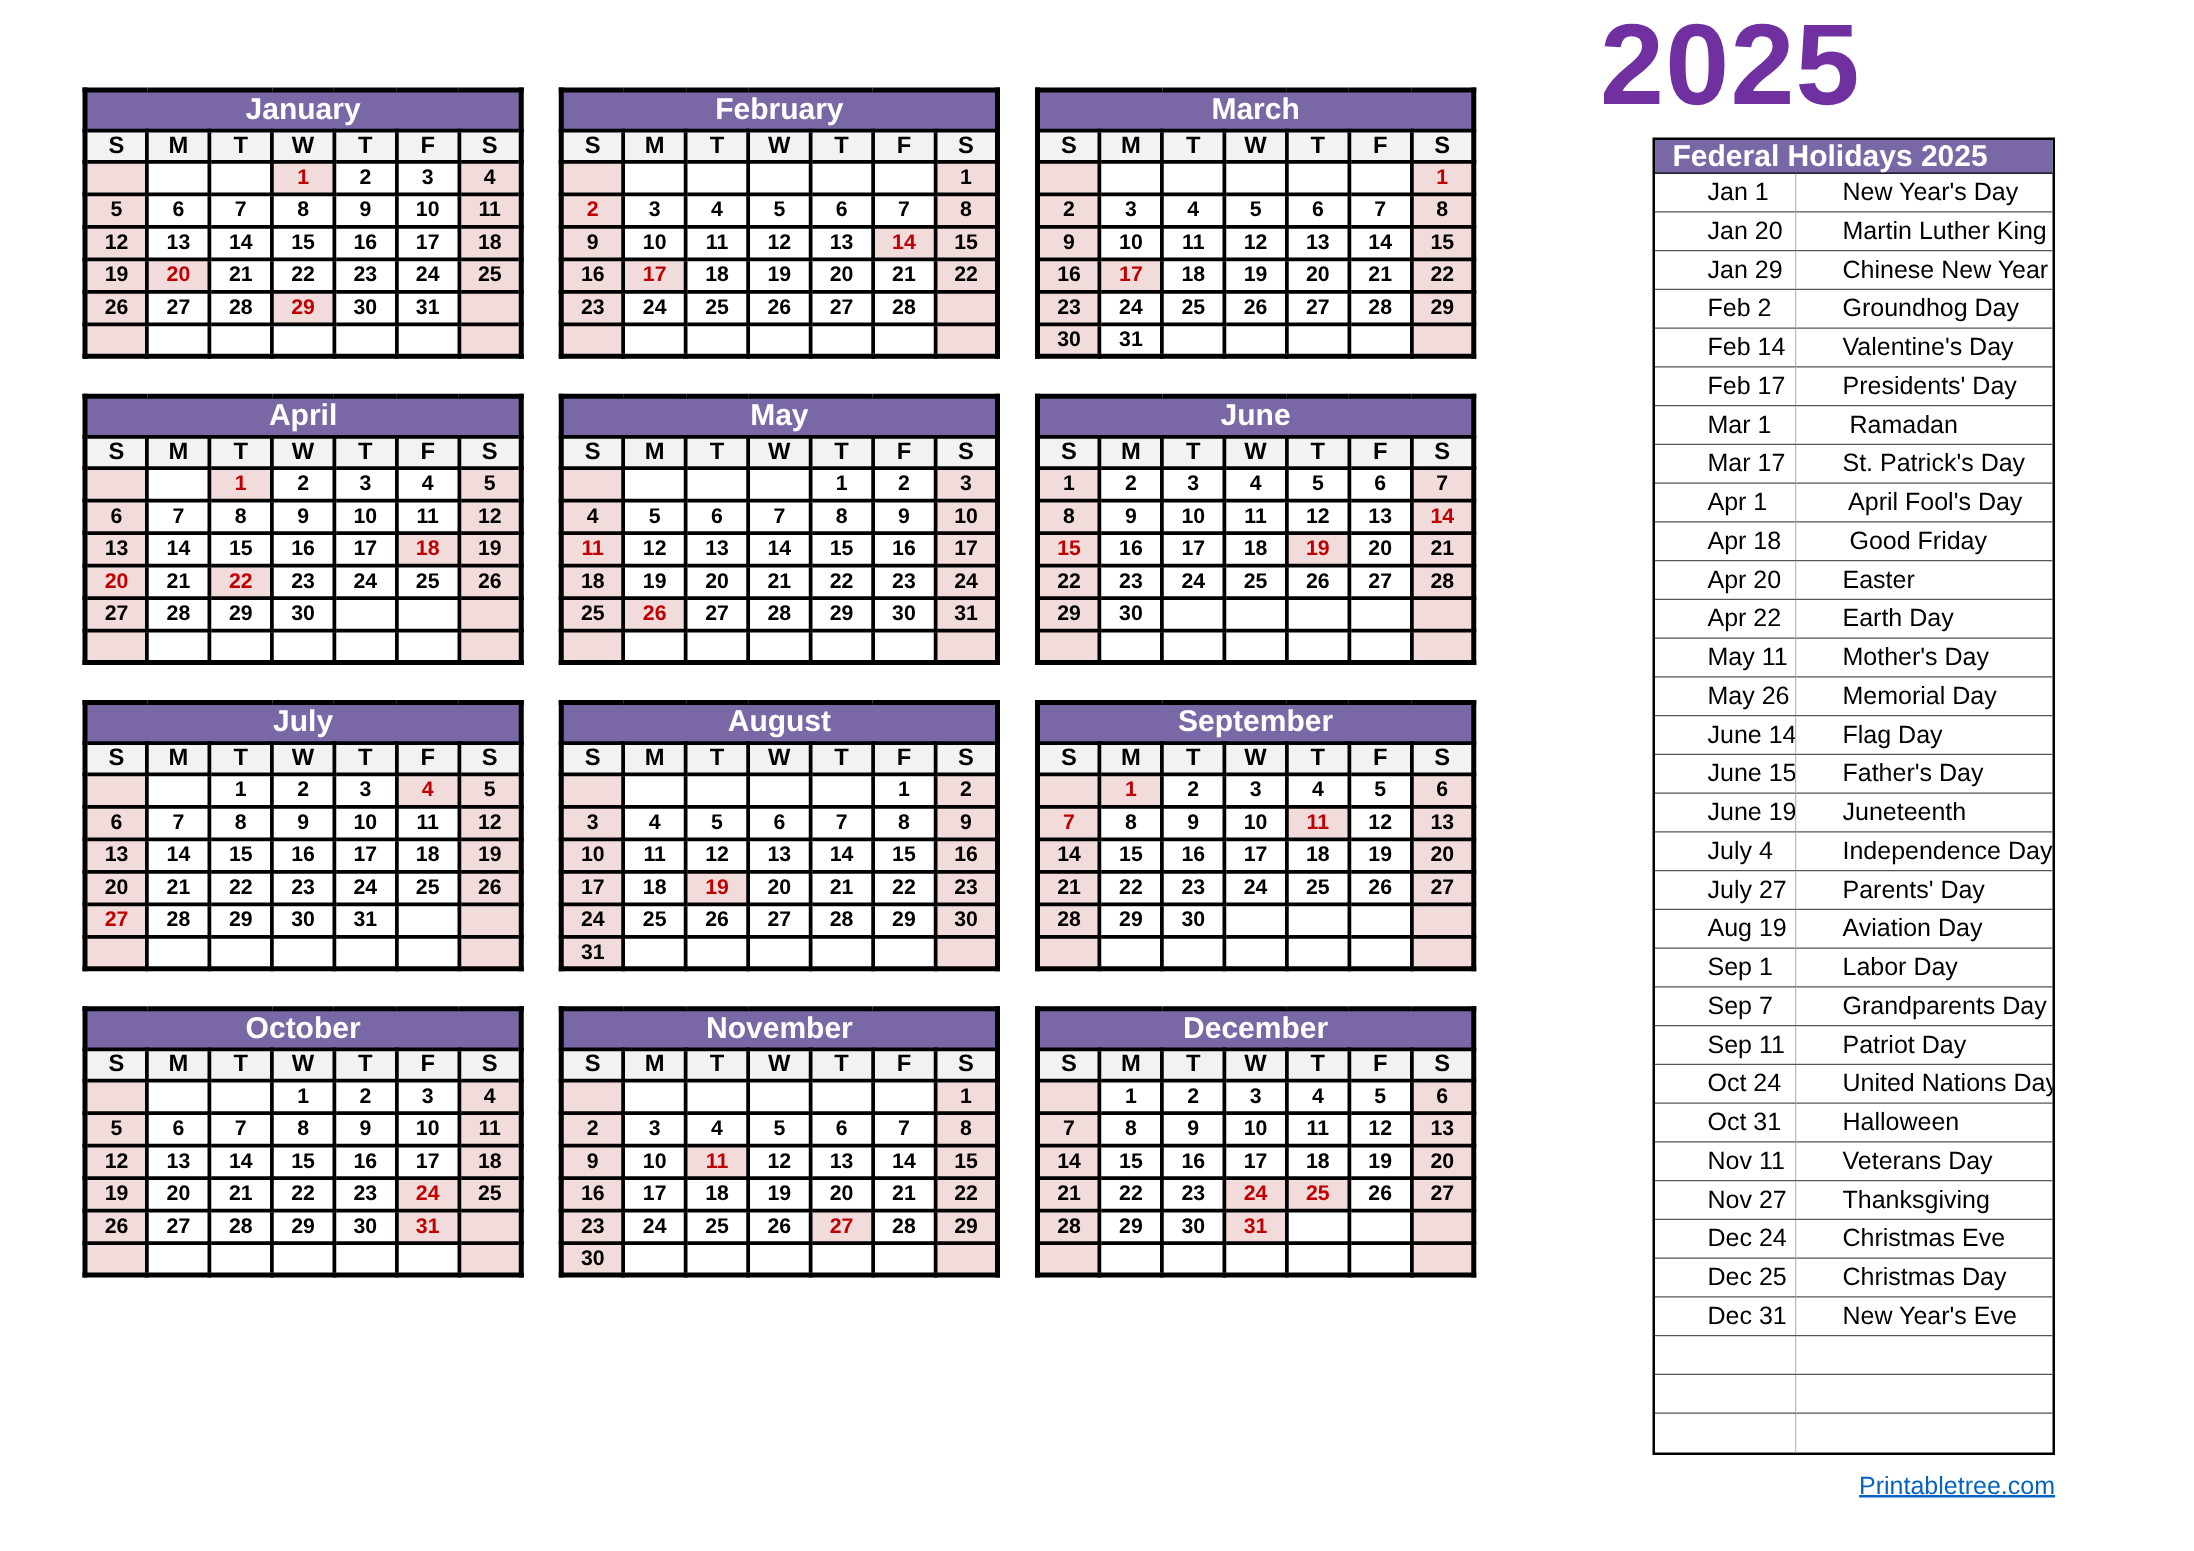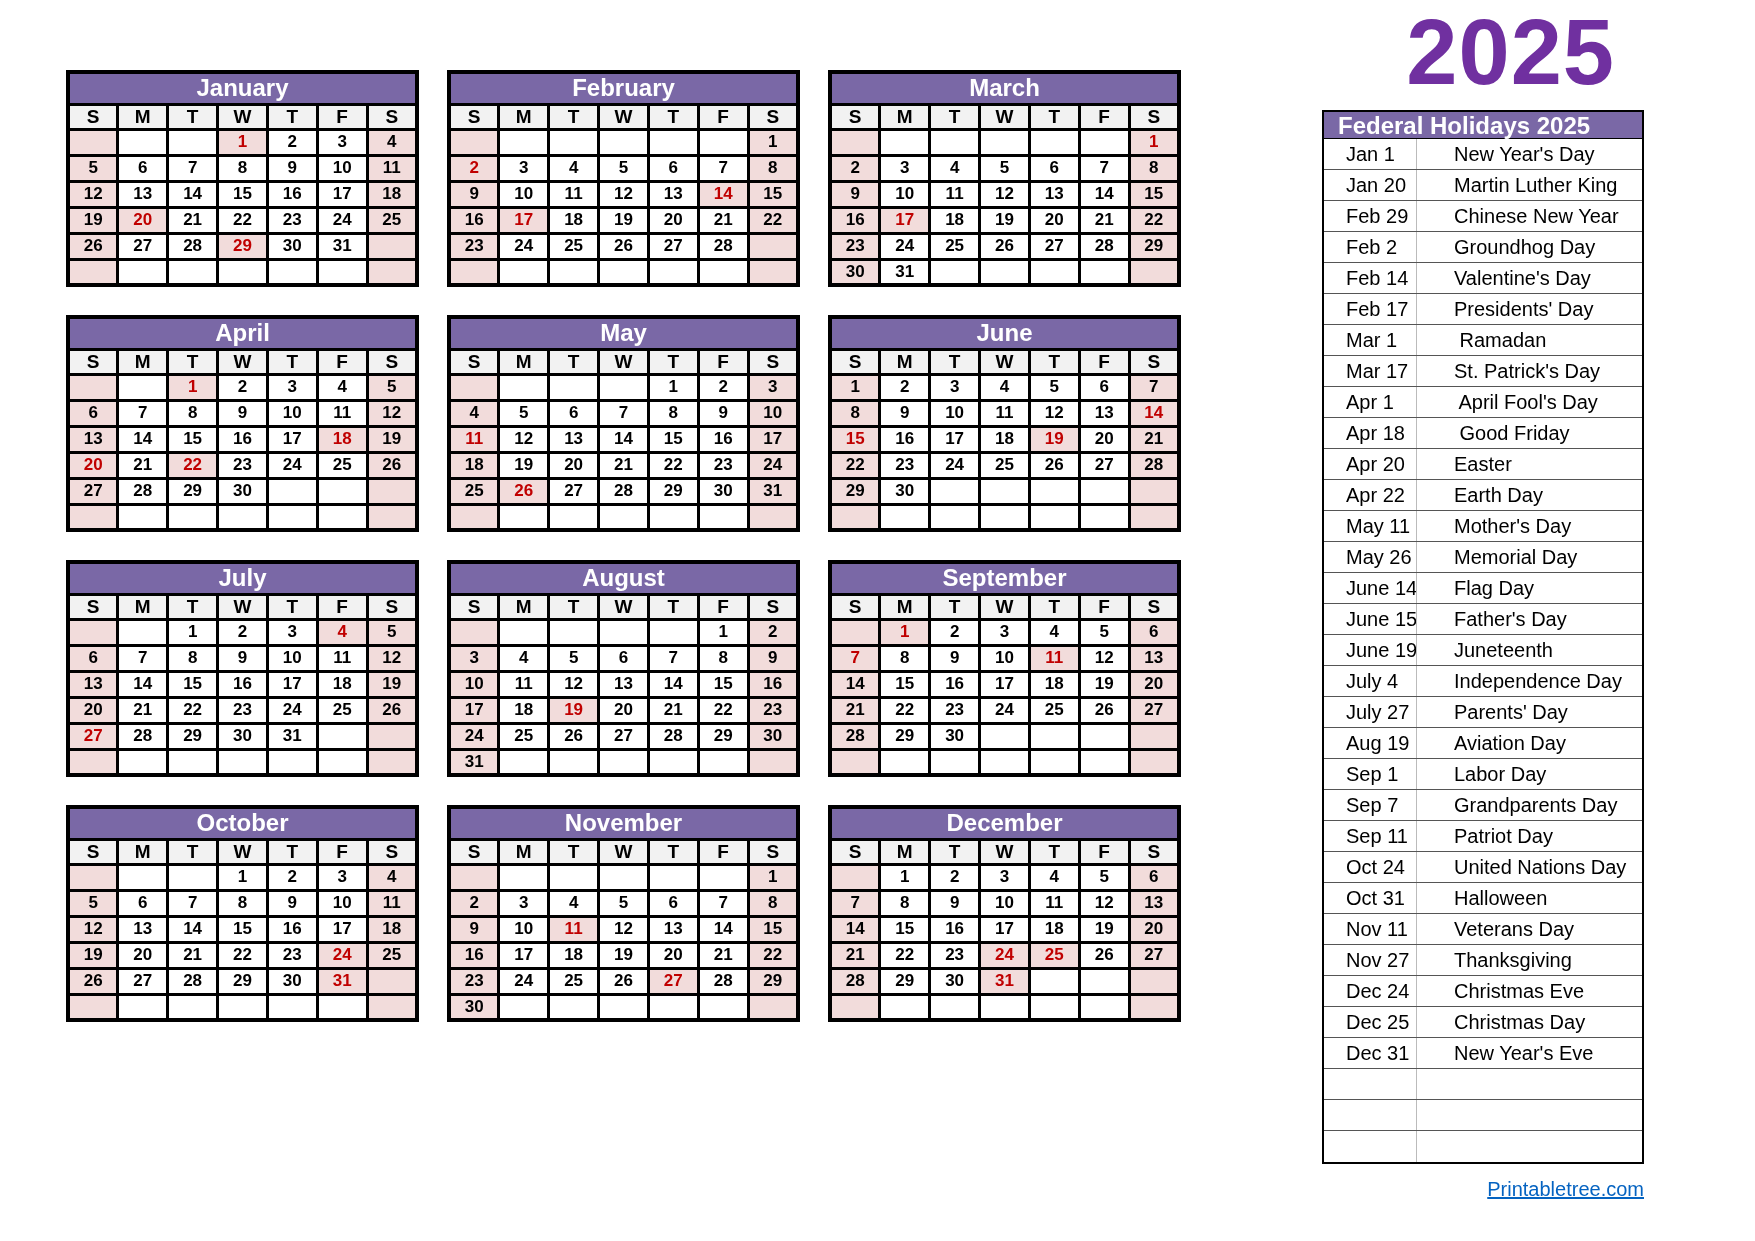--- a/index.html
+++ b/index.html
@@ -11,21 +11,21 @@
     --link_blue:#0563C1;
   }
   *{box-sizing:border-box;}
   html,body{margin:0;padding:0;}
   body{
     width:1755px;height:1241px;position:relative;background:#fff;
     font-family:"Liberation Sans",sans-serif;overflow:hidden;
   }
   
   .year{
-    position:absolute;left:1280px;top:6px;width:335px;text-align:right;
+    position:absolute;left:1280px;top:6px;width:335px;
     font-size:92px;font-weight:bold;color:var(--year_purple);line-height:1.0;
     letter-spacing:1px;
   }
   
   .months{
     position:absolute;left:66px;top:70px;
     display:grid;grid-template-columns:repeat(3,353px);
     column-gap:69px;row-gap:47px;gap:28px;
   }
   table.month{
@@ -55,21 +55,21 @@
   .h-title{
     background:var(--header_purple);color:#fff;font-weight:bold;
     font-size:24px;height:27px;line-height:27px;padding-left:14px;
     border-bottom:1px solid #000;
   }
   .hrow{
     display:flex;height:31px;line-height:31px;border-bottom:1px solid #555;
     font-size:20px;color:#000;white-space:pre;
   }
   .hrow:last-child{border-bottom:none;}
-  .hdate{width:92px;padding-left:22px;flex:none;}
+  .hdate{width:92px;padding-left:22px;flex:none;margin-left:20px;}
   .hname{flex:1;padding-left:37px;border-left:1px solid #bbb;overflow:hidden;}
   
   .site-link{
     position:absolute;left:1322px;top:1178px;width:322px;text-align:right;
     font-size:20px;color:var(--link_blue);text-decoration:underline;cursor:pointer;
   }
 </style>
 </head>
 <body>
 
@@ -917,21 +917,21 @@
           </tr>
         </tbody>
       </table>
     </div>
 
   <div class="holidays">
     <div class="h-title">Federal Holidays 2025</div>
     <div id="hrows">
         <div class="hrow"><span class="hdate">Jan 1</span><span class="hname">New Year's Day</span></div>
         <div class="hrow"><span class="hdate">Jan 20</span><span class="hname">Martin Luther King</span></div>
-        <div class="hrow"><span class="hdate">Feb 29</span><span class="hname">Chinese New Year</span></div>
+        <div class="hrow"><span class="hdate">Jan 29</span><span class="hname">Chinese New Year</span></div>
         <div class="hrow"><span class="hdate">Feb 2</span><span class="hname">Groundhog Day</span></div>
         <div class="hrow"><span class="hdate">Feb 14</span><span class="hname">Valentine's Day</span></div>
         <div class="hrow"><span class="hdate">Feb 17</span><span class="hname">Presidents' Day</span></div>
         <div class="hrow"><span class="hdate">Mar 1</span><span class="hname"> Ramadan</span></div>
         <div class="hrow"><span class="hdate">Mar 17</span><span class="hname">St. Patrick's Day</span></div>
         <div class="hrow"><span class="hdate">Apr 1</span><span class="hname"> April Fool's Day</span></div>
         <div class="hrow"><span class="hdate">Apr 18</span><span class="hname"> Good Friday</span></div>
         <div class="hrow"><span class="hdate">Apr 20</span><span class="hname">Easter</span></div>
         <div class="hrow"><span class="hdate">Apr 22</span><span class="hname">Earth Day</span></div>
         <div class="hrow"><span class="hdate">May 11</span><span class="hname">Mother's Day</span></div>

